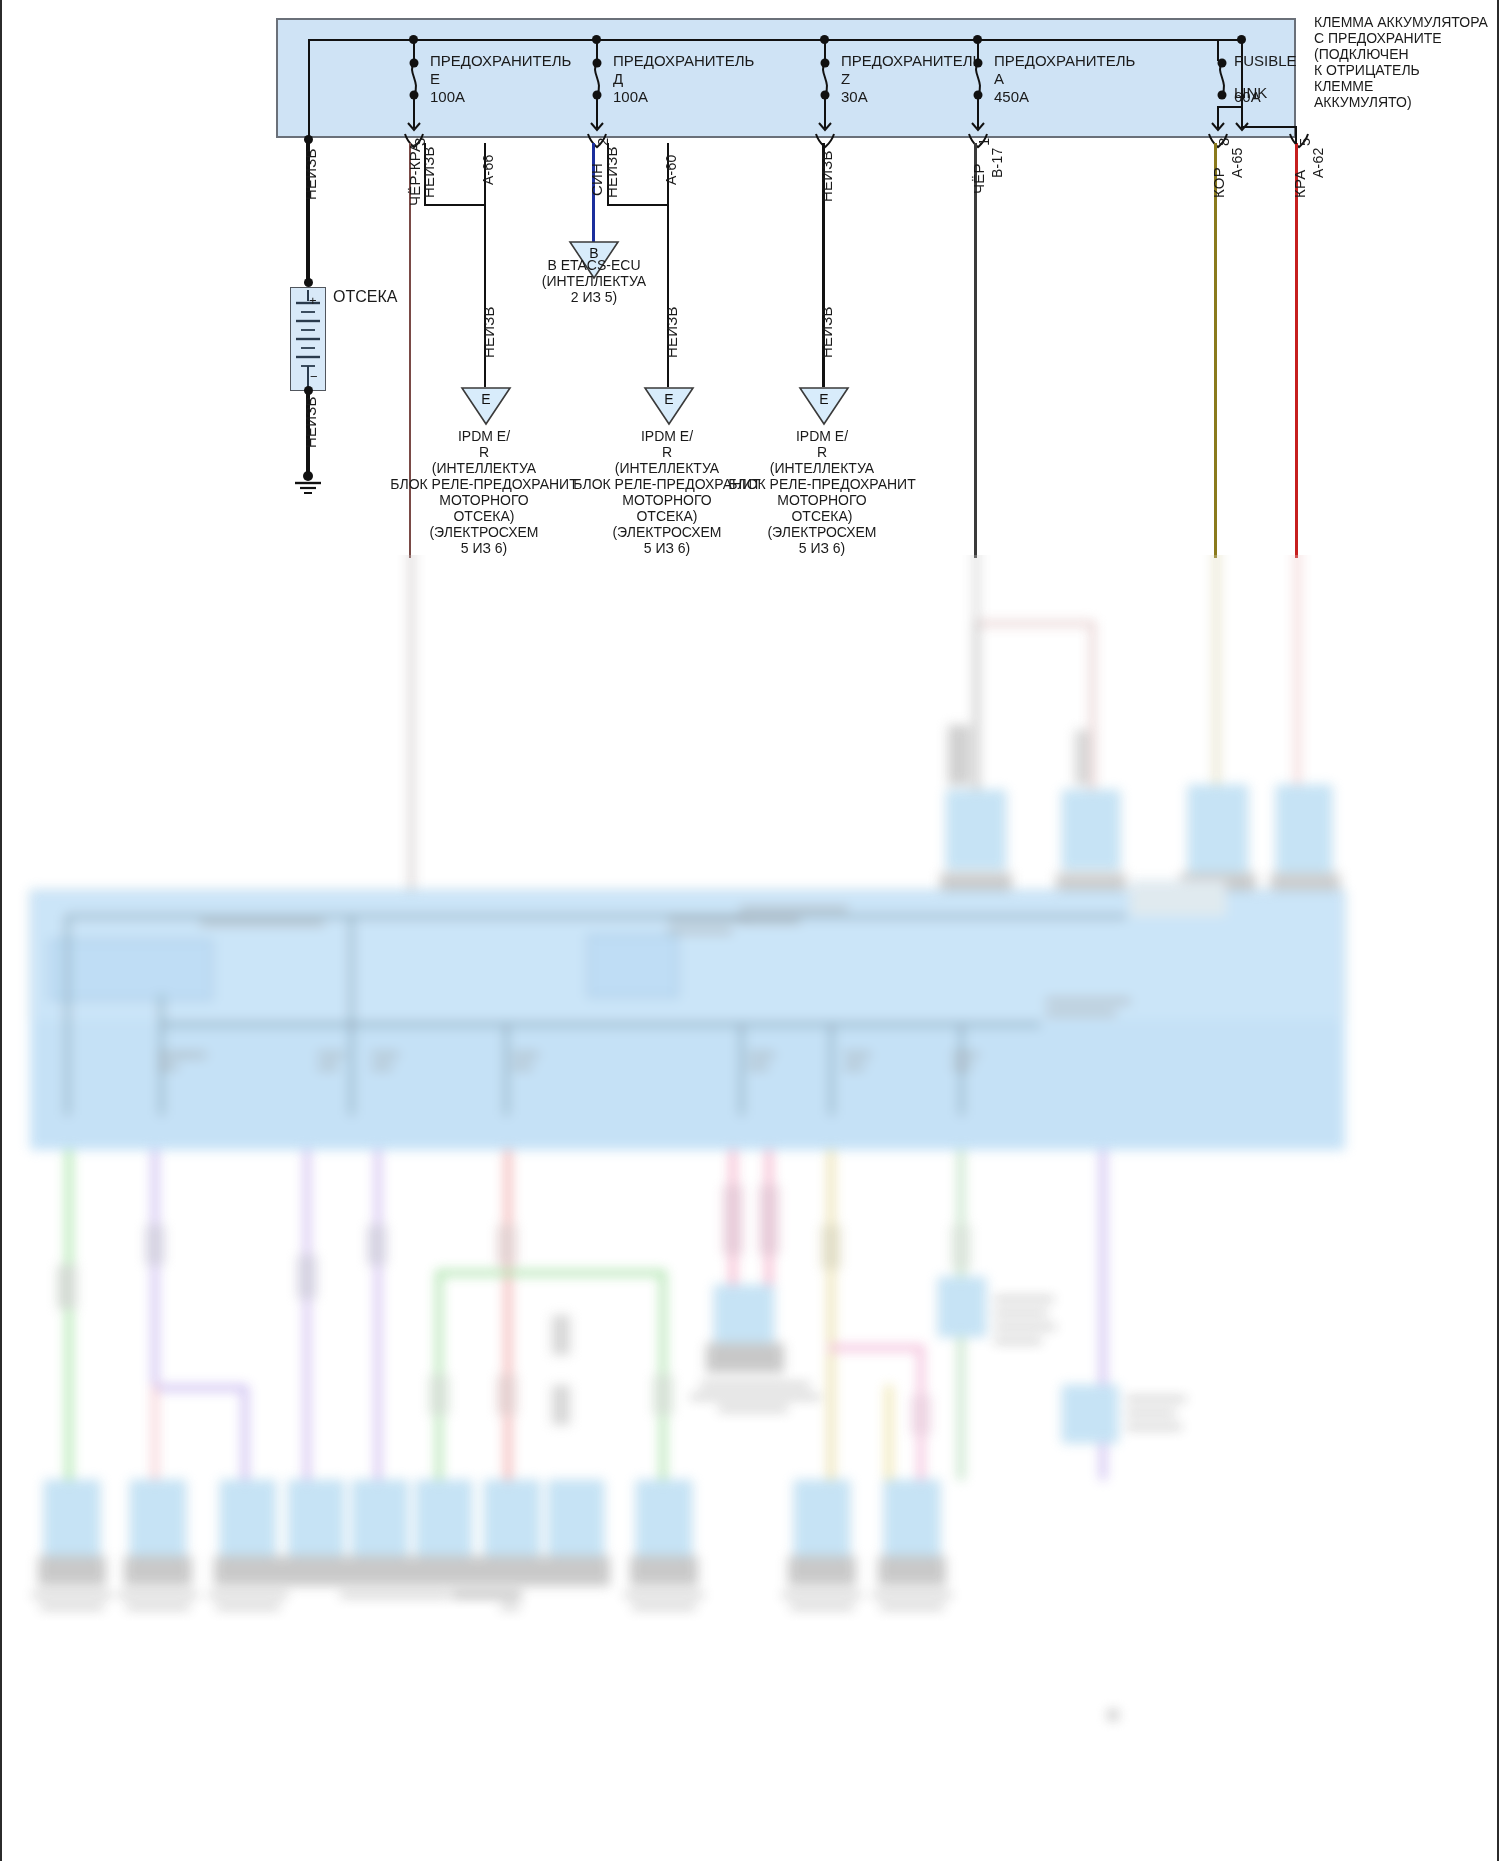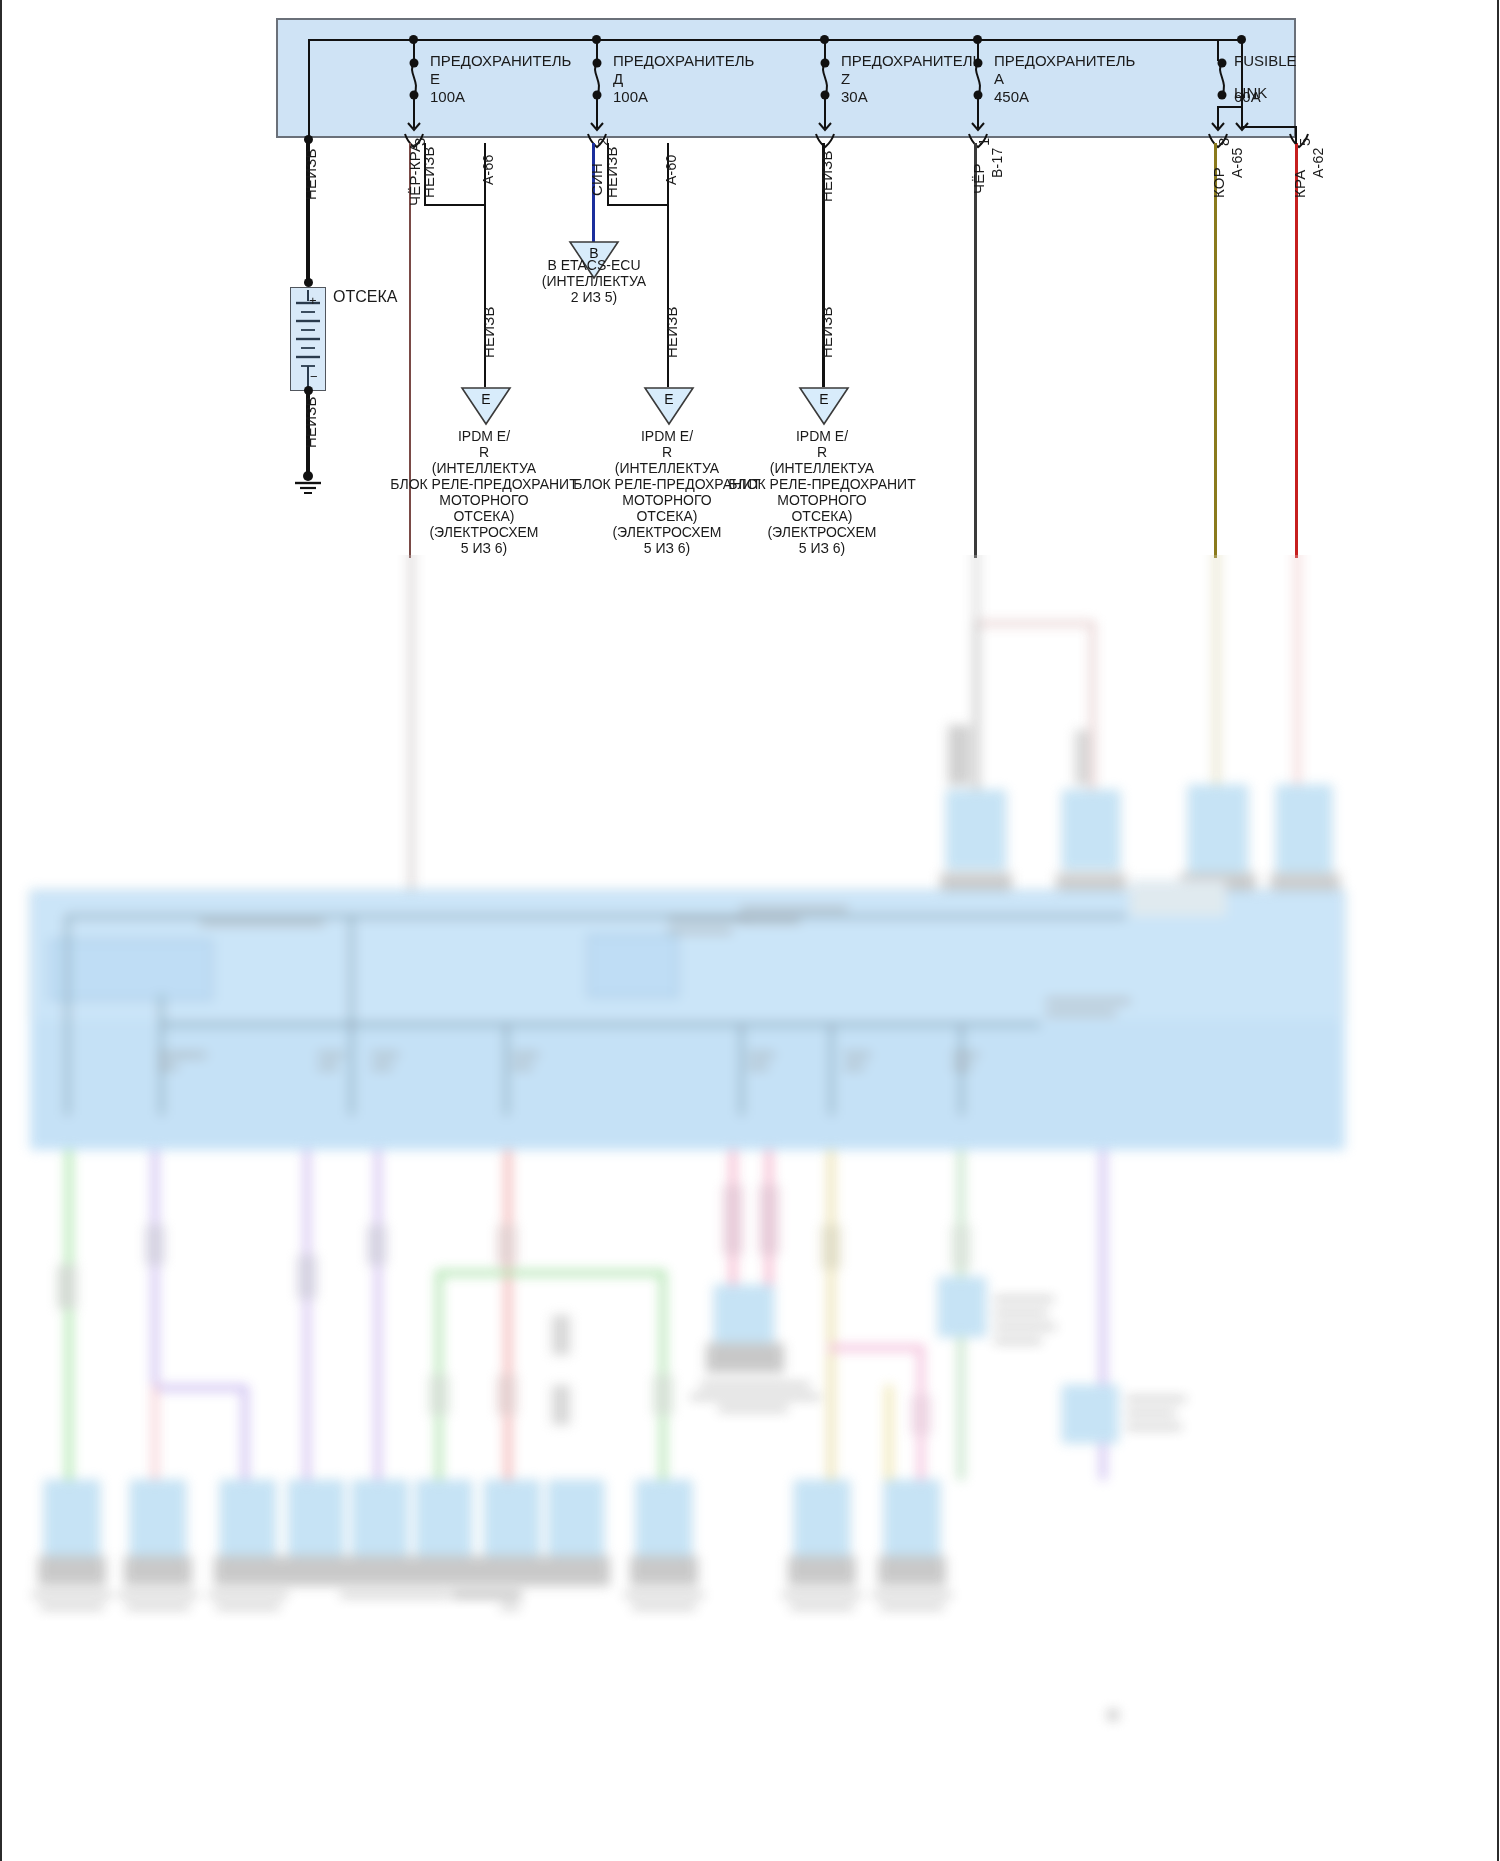--- a/index.html
+++ b/index.html
@@ -389,20 +389,28 @@
     <div style="position:absolute;left:306px;top:390px;width:4px;height:86px;background:#111;"></div>
     <div class="vlabel" style="left:303px;top:448px;">НЕИЗВ</div>
 
     <svg style="position:absolute;left:293px;top:470px;" width="30" height="26" viewBox="0 0 30 26">
       <circle cx="15" cy="6" r="5" fill="#111"></circle>
       <line x1="2" y1="13" x2="28" y2="13" stroke="#111" stroke-width="2.4"></line>
       <line x1="7" y1="18" x2="23" y2="18" stroke="#111" stroke-width="2.2"></line>
       <line x1="11" y1="23" x2="19" y2="23" stroke="#111" stroke-width="2"></line>
     </svg>
 
+    <div class="cornerlabel" style="left:1314px;top:14px;">
+      <div>КЛЕММА АККУМУЛЯТОРА</div>
+      <div>С ПРЕДОХРАНИТЕ</div>
+      <div>(ПОДКЛЮЧЕН</div>
+      <div>К ОТРИЦАТЕЛЬ</div>
+      <div>КЛЕММЕ</div>
+      <div>АККУМУЛЯТО)</div>
+    </div>
   </div>
 
   <div id="blurwrap">
     <div id="blurinner">
 
       <div class="bwire" style="left:409px;top:0px;width:5px;height:380px;background:#cfc9c9;"></div>
       <div class="bwire" style="left:974px;top:0px;width:5px;height:150px;background:#d0d0d0;"></div>
       <div class="bwire" style="left:1214px;top:0px;width:5px;height:260px;background:#ddd9b8;"></div>
       <div class="bwire" style="left:1295px;top:0px;width:5px;height:260px;background:#f0cccc;"></div>
 

